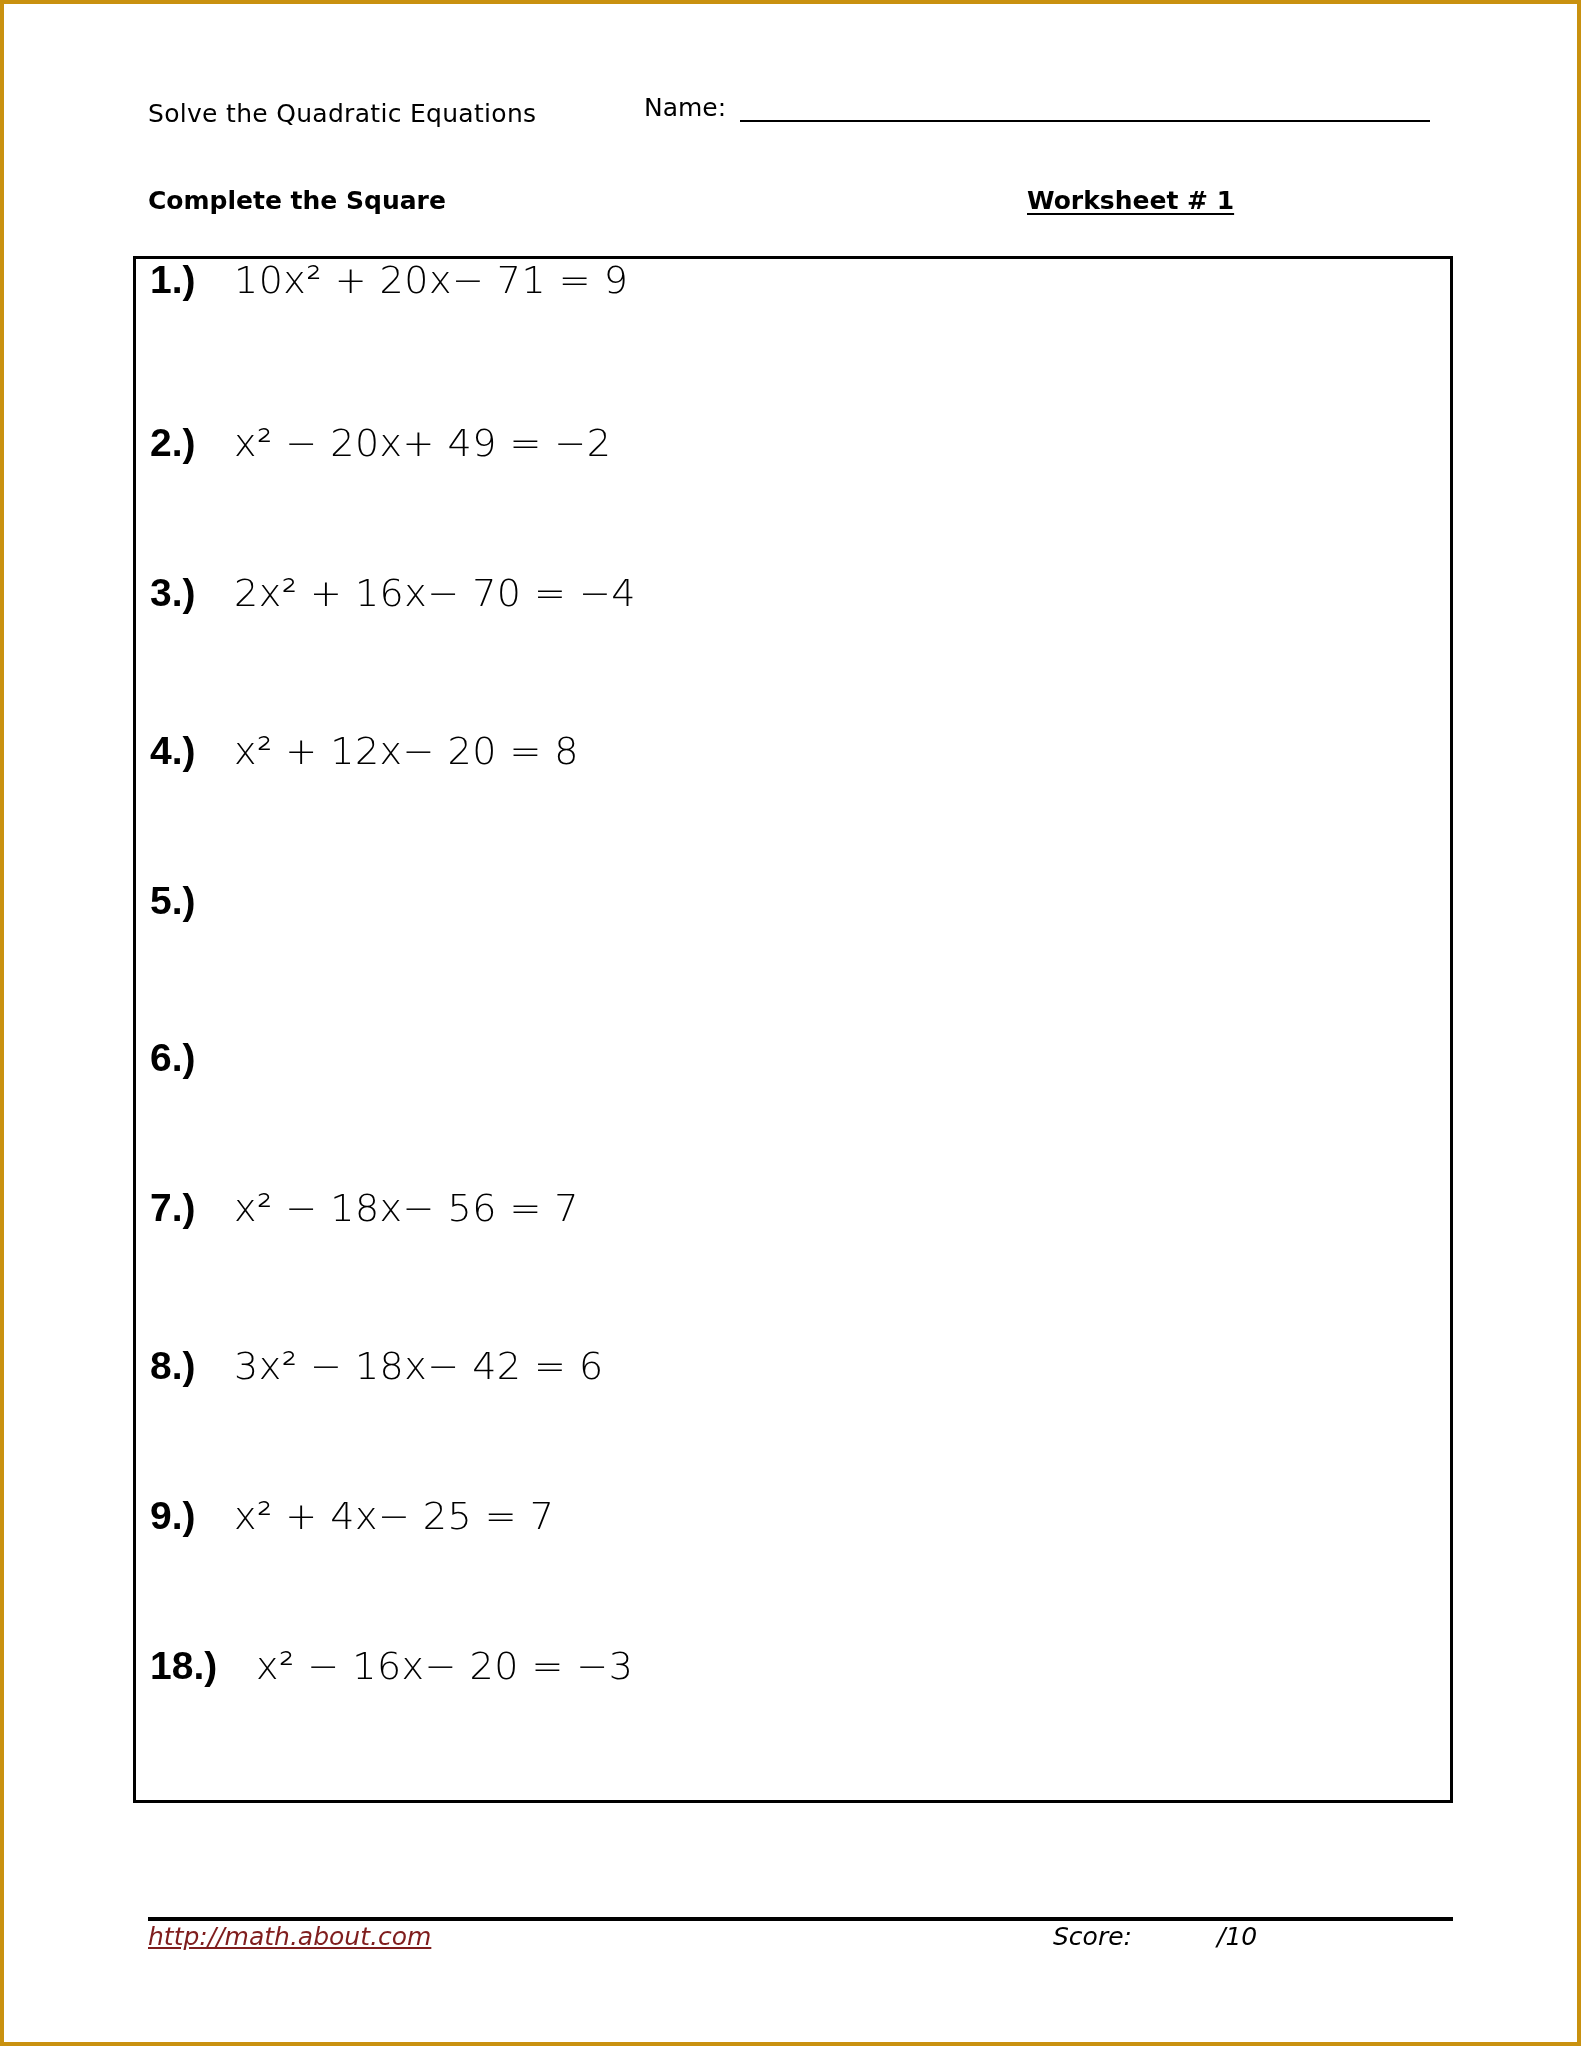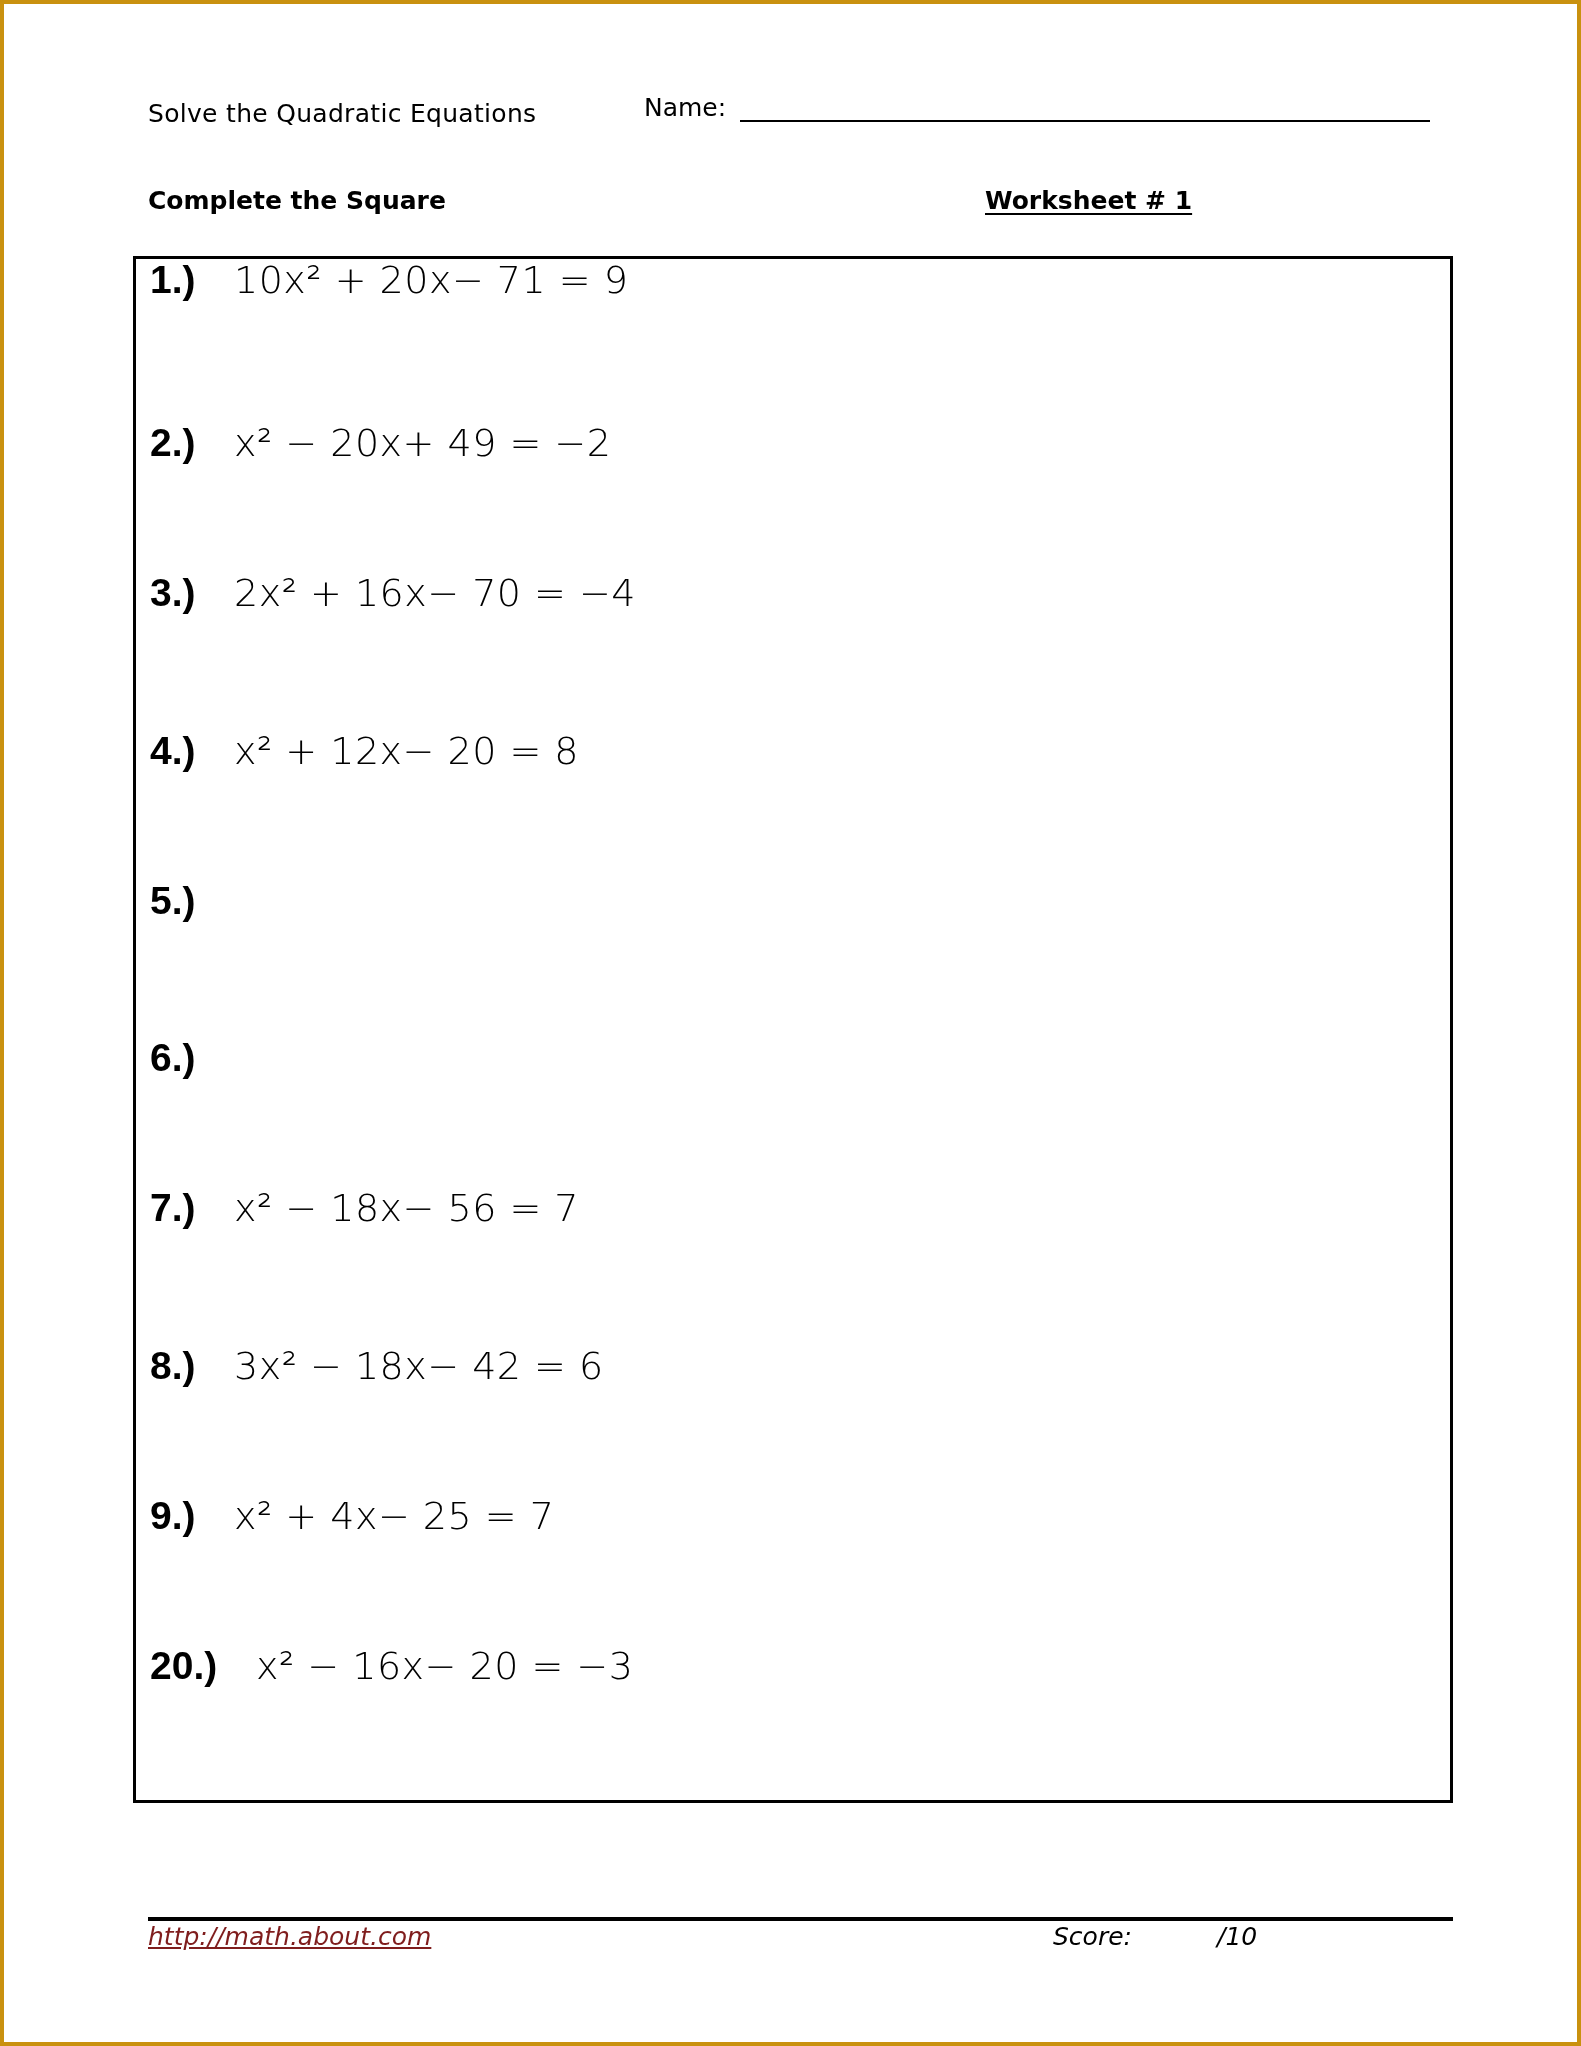--- a/index.html
+++ b/index.html
@@ -9,21 +9,21 @@
   }
   .frame {
     position:absolute; left:0; top:0; width:1581px; height:2046px;
     box-sizing:border-box; border:4px solid #c9910f;
   }
   .abs { position:absolute; white-space:nowrap; }
   .title { left:148px; top:93px; font-size:25px; letter-spacing:0.3px;margin-top:6px; }
   .name-label { left:644px; top:93px; font-size:25px; }
   .name-line { position:absolute; left:740px; top:120px; width:690px; height:0; border-top:2px solid #000; }
   .subtitle { left:148px; top:186px; font-size:25px; font-weight:bold; }
-  .worksheet { left:985px; top:186px; font-size:25px; font-weight:bold; text-decoration:underline; text-underline-offset:4px; }
+  .worksheet { left:1027px; top:186px; font-size:25px; font-weight:bold; text-decoration:underline; text-underline-offset:4px; }
   .box {
     position:absolute; left:133px; top:256px; width:1320px; height:1547px;
     box-sizing:border-box; border:3px solid #000;
   }
   .problem { position:absolute; left:150px; height:50px; display:flex; align-items:baseline; }
   .pnum { font-family:"Liberation Sans", sans-serif; font-weight:bold; font-size:39px; width:84px; display:inline-block; }
   .pnum.wide { width:106px; }
   .eq { font-family:"DejaVu Sans", sans-serif; font-weight:200; font-size:38px; letter-spacing:0.5px; }
   .footer-line { position:absolute; left:148px; top:1917px; width:1305px; height:0; border-top:4px solid #000; }
   .footer-link { left:148px; top:1922px; font-size:25px; font-style:italic; color:#7f1d1d; text-decoration:underline; }
@@ -73,21 +73,21 @@
     </div>
     <div class="problem" style="top: 1344px;">
       <span class="pnum">8.)</span>
       <span class="eq">3x² − 18x− 42 = 6</span>
     </div>
     <div class="problem" style="top: 1494px;">
       <span class="pnum">9.)</span>
       <span class="eq">x² + 4x− 25 = 7</span>
     </div>
     <div class="problem" style="top: 1644px;">
-      <span class="pnum wide">20.)</span>
+      <span class="pnum wide">18.)</span>
       <span class="eq">x² − 16x− 20 = −3</span>
     </div>
   </div>
 
 <div class="footer-line"></div>
 <a class="abs footer-link">http://math.about.com</a>
 <div class="abs score-label">Score:</div>
 <div class="abs score-total">/10</div>
 
 </body></html>

